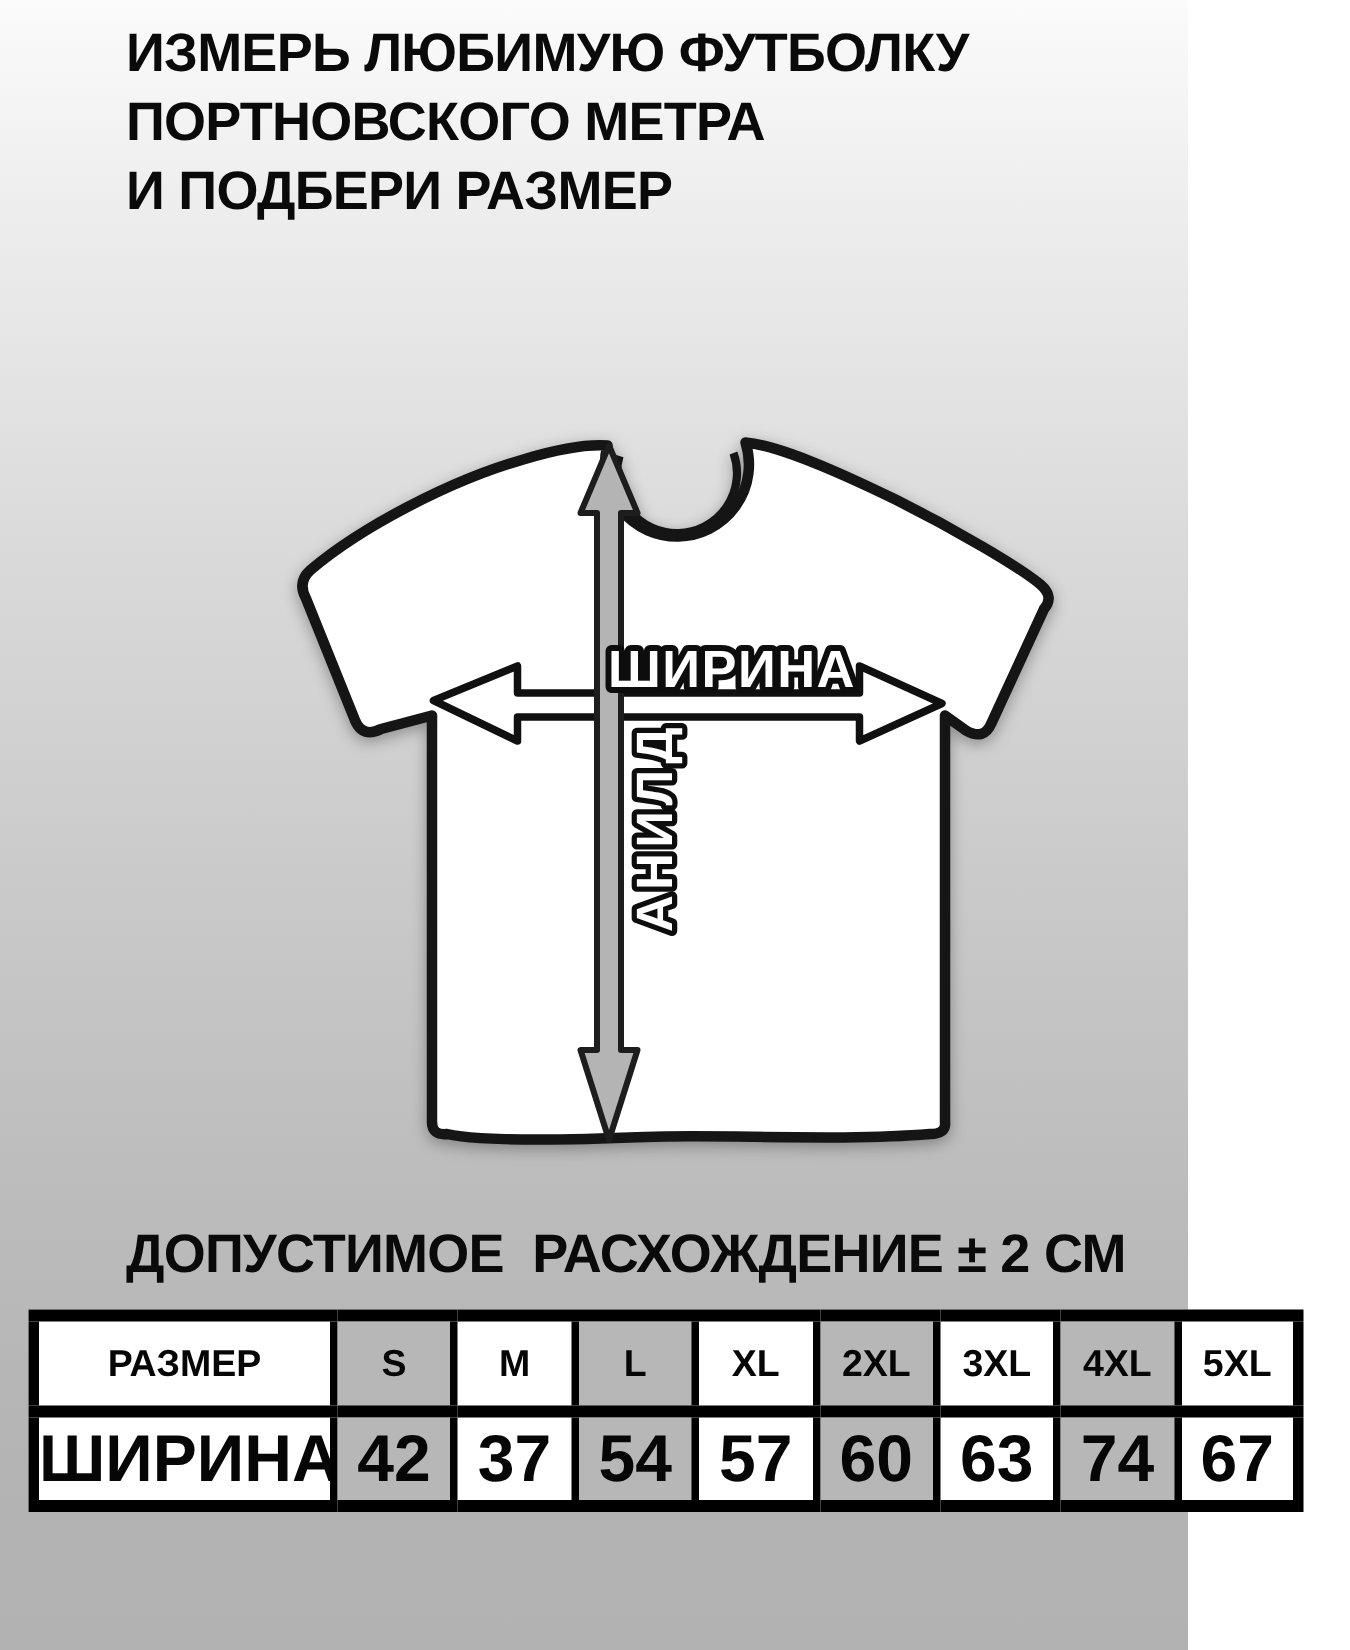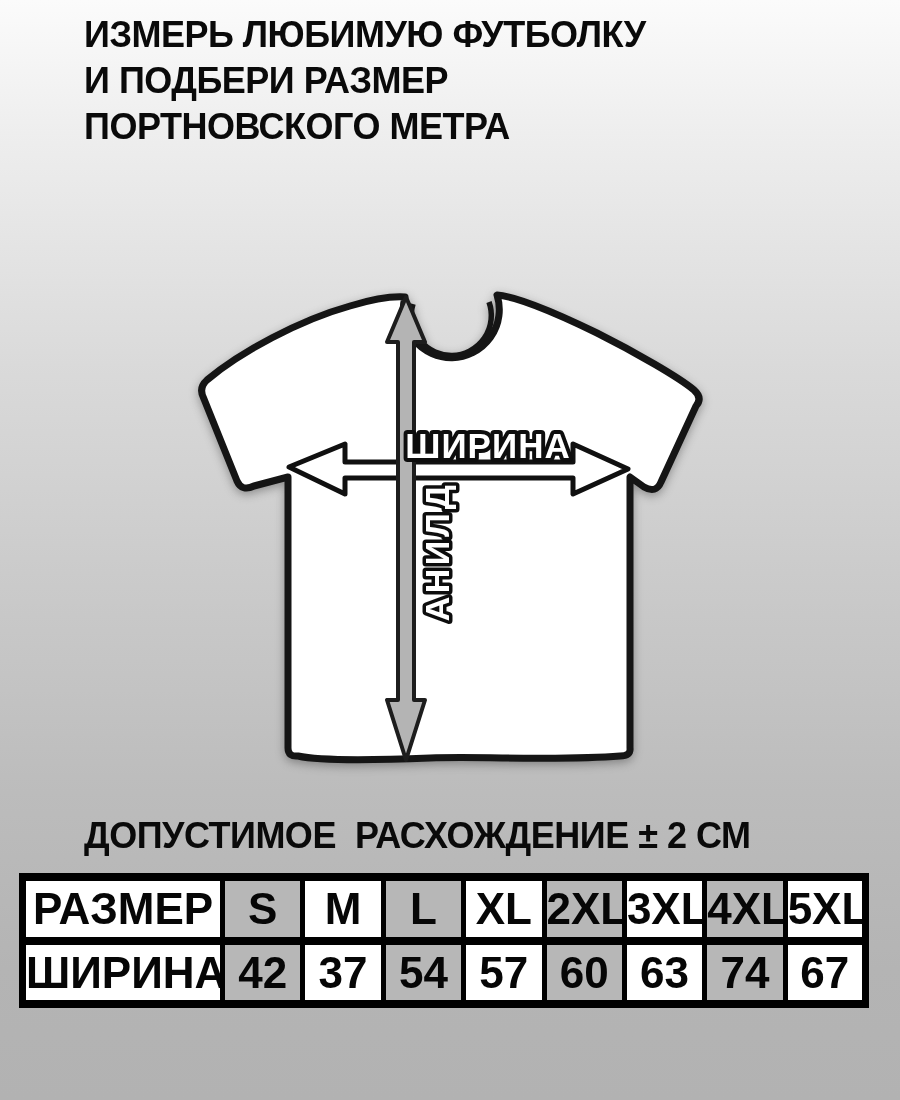--- a/index.html
+++ b/index.html
@@ -1,21 +1,21 @@
 <!DOCTYPE html>
 <html><head>
 <meta charset="utf-8">
 <style>
   html,body{margin:0;padding:0;}
   body{
     width:900px;height:1100px;overflow:hidden;
     font-family:"Liberation Sans","DejaVu Sans",sans-serif;
   }
   .page{
-    position:relative;width:900px;height:1100px;
+    position:relative;width:792px;height:1100px;
     background:linear-gradient(180deg,#fbfbfb 0%,#eeeeee 12%,#dadada 33%,#cbcbcb 52%,#bcbcbc 72%,#b4b4b4 88%,#b2b2b2 100%);
   }
   
   .heading{
     position:absolute;left:84px;top:12px;
     font-size:36px;font-weight:bold;line-height:46px;
     color:#0a0a0a;letter-spacing:-0.5px;white-space:nowrap;
   }
   
   .diagram{
@@ -44,35 +44,35 @@
     position:absolute;left:19px;top:873px;width:850px;
     border-collapse:collapse;table-layout:fixed;
     background:#ffffff;border:7px solid #000;
   }
   .size-table td{
     border:5px solid #000;border-top-width:8px;border-bottom-width:8px;
     text-align:center;vertical-align:middle;
     font-weight:bold;color:#060606;background:#ffffff;
     padding:0;overflow:hidden;
   }
-  .size-table tr.header-row td{height:56px;font-size:44px;}
+  .size-table tr.header-row td{height:56px;font-size:25px;}
   .size-table tr.data-row td{height:55px;font-size:44px;}
   .size-table td.row-label{font-size:44px;}
   .size-table td.shade{background:#b7b7b7;}
   .size-table col.label-col{width:200px;}
 </style>
 </head>
 <body>
 
 <div class="page">
 
   <div class="heading">
     <div>ИЗМЕРЬ ЛЮБИМУЮ ФУТБОЛКУ</div>
+    <div>ПОРТНОВСКОГО МЕТРА</div>
     <div>И ПОДБЕРИ РАЗМЕР</div>
-    <div>ПОРТНОВСКОГО МЕТРА</div>
   </div>
 
   <svg class="diagram" viewBox="185 283 530 505">
 
     <path class="shirt" d="
       M 405 297
       A 48 48 0 1 0 497 295
       C 520 297 560 315 597 333
       C 635 352 680 378 694 390
       Q 703 398 696 406

